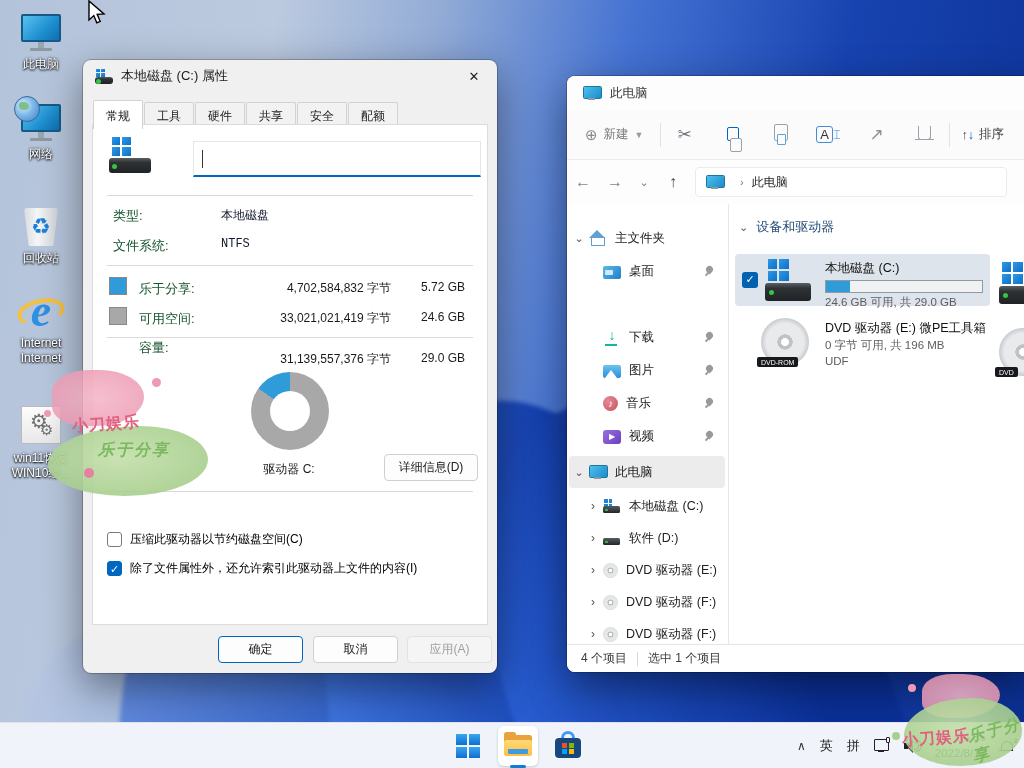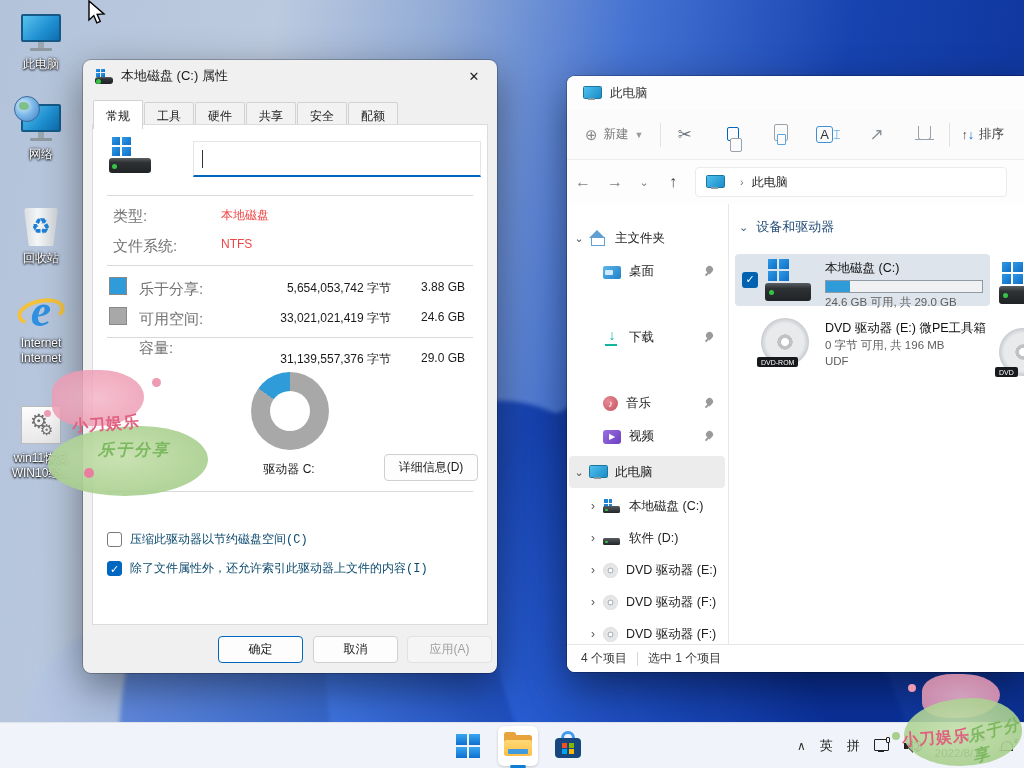--- a/index.html
+++ b/index.html
@@ -48,37 +48,37 @@
   .dlg { left:83px; top:60px; width:414px; height:613px; background:#f0f0f0; z-index:20; overflow:hidden; }
   .dlg-title { height:32px; display:flex; align-items:center; padding-left:12px; font-size:13px; color:#1a1a1a; }
   .dlg-close { position:absolute; right:0; top:0; width:46px; height:32px; border-radius:0 8px 0 0;
                display:flex; align-items:center; justify-content:center; font-size:13px; color:#222; }
   .tabs { position:absolute; left:10px; top:40px; display:flex; }
   .tab { font-size:12px; color:#1a1a1a; padding:5px 12px 4px; border:1px solid #d2d2d2; border-bottom:none;
          background:#f2f2f2; margin-right:1px; border-radius:2px 2px 0 0; position:relative; top:2px; }
   .tab.active { background:#fff; top:0; padding-top:7px; z-index:2; }
   .panel { position:absolute; left:9px; top:64px; width:396px; height:501px; background:#fff; border:1px solid #dcdcdc; }
   .sep { position:absolute; left:14px; right:14px; height:1px; background:#d9d9d9; }
-  .flabel { position:absolute; font-size:15px; color:#737373; }
-  .fval { position:absolute; font-size:12px; color:#ef4444; }
+  .flabel { position:absolute; font-size:13px; color:#14532d; }
+  .fval { position:absolute; font-size:12px; color:#0f172a;font-family:Liberation Mono, monospace; }
   .num-bytes { position:absolute; left:140px; width:158px; text-align:right; font-size:12px; color:#1a1a1a; }
   .num-size { position:absolute; left:306px; width:66px; text-align:right; font-size:12px; color:#1a1a1a; }
   .legend-sq { position:absolute; left:16px; width:18px; height:18px; border:1px solid #888; }
   .din { position:absolute; left:100px; top:16px; width:288px; height:36px; background:#fff;
          border:1px solid #e6e6e6; border-bottom:2px solid #0067c0; font-size:12px; padding:0 8px; outline:none; }
   .caret { position:absolute; left:108px; top:25px; width:1px; height:18px; background:#333; }
   .donut { position:absolute; left:158px; top:247px; width:78px; height:78px; border-radius:50%; }
   .donut-hole { position:absolute; left:19px; top:19px; width:40px; height:40px; border-radius:50%; background:#fff; }
   .det-btn { position:absolute; left:291px; top:329px; width:94px; height:27px; background:#fdfdfd; border:1px solid #d0d0d0;
              border-radius:4px; font-size:12px; color:#1a1a1a; display:flex; align-items:center; justify-content:center; }
   .drv-lbl { position:absolute; left:96px; top:336px; width:200px; text-align:center; font-size:12px; color:#1a1a1a; }
   .cbrow { position:absolute; left:14px; display:flex; align-items:center; }
   .cb { width:15px; height:15px; border:1px solid #7a7a7a; border-radius:3px; background:#fff; margin-right:8px; flex:none; }
   .cb.checked { background:#0067c0; border-color:#0067c0; color:#fff; font-size:11px; line-height:14px; text-align:center; }
-  .cbrow .txt { font-size:12px; color:#0c4a6e;font-family:Liberation Mono, monospace; }
+  .cbrow .txt { font-size:12px; color:#000000; }
   .btn { position:absolute; top:576px; width:85px; height:27px; background:#fdfdfd; border:1px solid #d0d0d0; border-radius:4px;
          font-size:12px; color:#1a1a1a; display:flex; align-items:center; justify-content:center; }
   .btn.default { border:1.5px solid #0067c0; }
   .btn.disabled { color:#a0a0a0; background:#f5f5f5; border-color:#e2e2e2; }
 
   
   .drive-ic { position:relative; }
   .drive-ic .body { position:absolute; left:0; bottom:0; width:100%; height:42%;
       background:linear-gradient(#5a5f63,#2e3235 30%,#1f2326); border-radius:3px; }
   .drive-ic .body:before { content:""; position:absolute; left:8%; top:40%; width:5px; height:5px; background:#35c445; border-radius:50%; }
@@ -290,22 +290,22 @@
 
     <div class="sep" style="top:70px"></div>
     <div class="flabel" style="left:20px;top:82px">类型:</div>
     <div class="fval" style="left:128px;top:82px">本地磁盘</div>
     <div class="flabel" style="left:20px;top:112px">文件系统:</div>
     <div class="fval" style="left:128px;top:112px">NTFS</div>
 
     <div class="sep" style="top:140px"></div>
     <div class="legend-sq" style="top: 152px; background: rgb(47, 155, 216);"></div>
     <div class="flabel" style="left:46px;top:155px">乐于分享:</div>
-    <div class="num-bytes" style="top:155px">5,654,053,742 字节</div>
-    <div class="num-size" style="top:155px">3.88 GB</div>
+    <div class="num-bytes" style="top:155px">4,702,584,832 字节</div>
+    <div class="num-size" style="top:155px">5.72 GB</div>
     <div class="legend-sq" style="top: 182px; background: rgb(168, 168, 168);"></div>
     <div class="flabel" style="left:46px;top:185px">可用空间:</div>
     <div class="num-bytes" style="top:185px">33,021,021,419 字节</div>
     <div class="num-size" style="top:185px">24.6 GB</div>
 
     <div class="sep" style="top:212px"></div>
     <div class="flabel" style="left:46px;top:214px">容量:</div>
     <div class="num-bytes" style="top:226px">31,139,557,376 字节</div>
     <div class="num-size" style="top:226px">29.0 GB</div>
 
@@ -388,20 +388,25 @@
         <span class="nlbl">主文件夹</span>
       </div>
       <div class="nrow" style="top:51px;padding-left:34px">
         <span class="nico i-desk"></span>
         <span class="nlbl">桌面</span>
           <span class="npin"></span>
       </div>
       <div class="nrow" style="top:117px;padding-left:34px">
         <span class="nico i-dl">↓</span>
         <span class="nlbl">下载</span>
+          <span class="npin"></span>
+      </div>
+      <div class="nrow" style="top:150px;padding-left:34px">
+        <span class="nico i-pic"></span>
+        <span class="nlbl">图片</span>
           <span class="npin"></span>
       </div>
       <div class="nrow" style="top:183px;padding-left:34px">
         <span class="nico i-mus">♪</span>
         <span class="nlbl">音乐</span>
           <span class="npin"></span>
       </div>
       <div class="nrow" style="top:216px;padding-left:34px">
         <span class="nico i-vid">▶</span>
         <span class="nlbl">视频</span>

